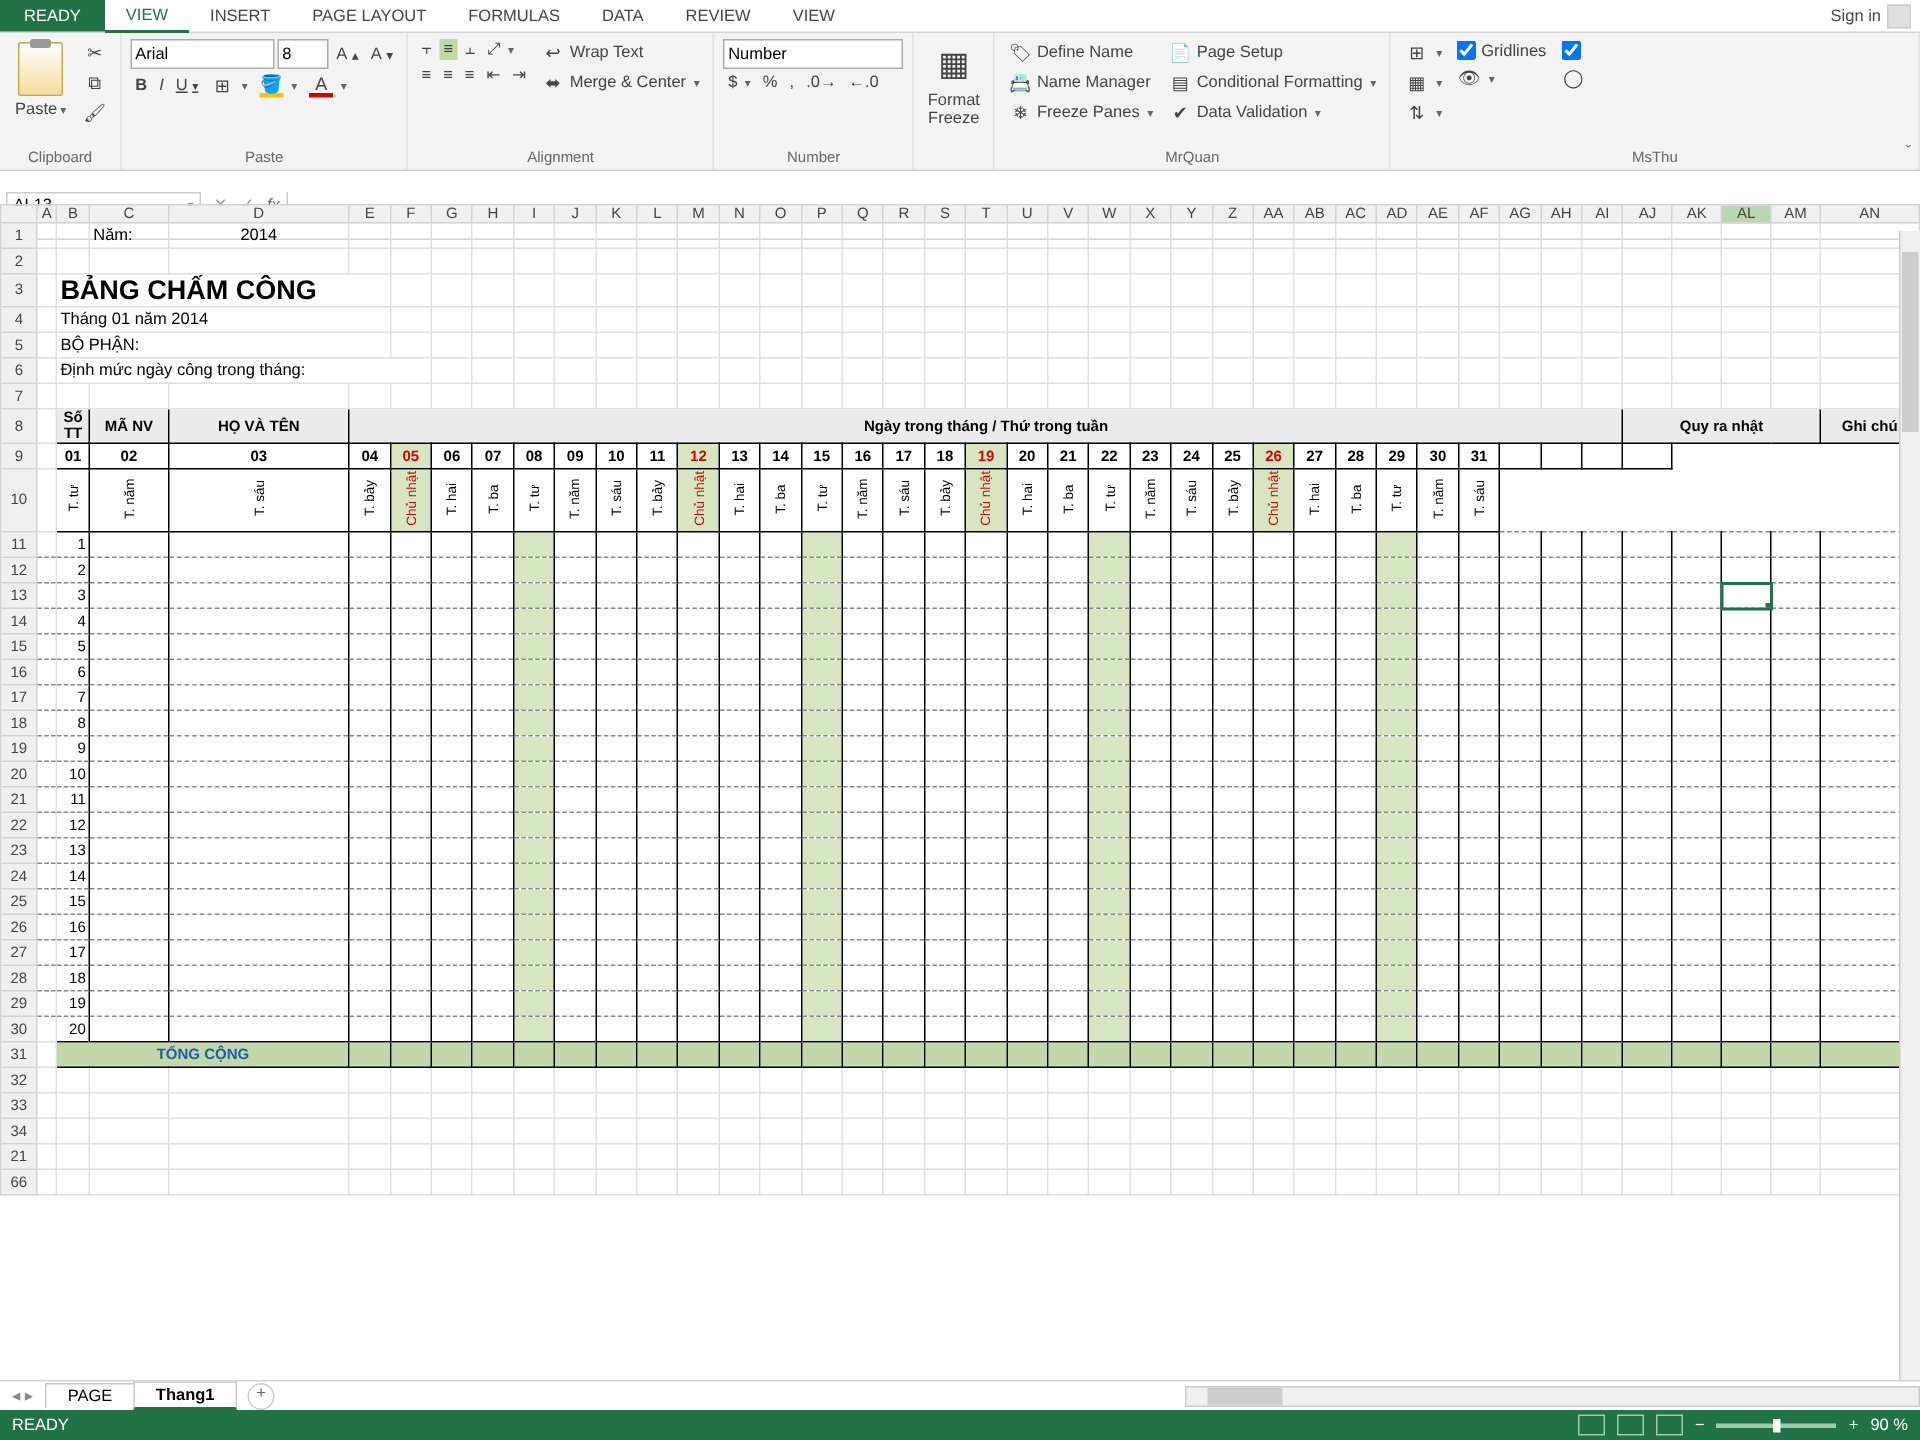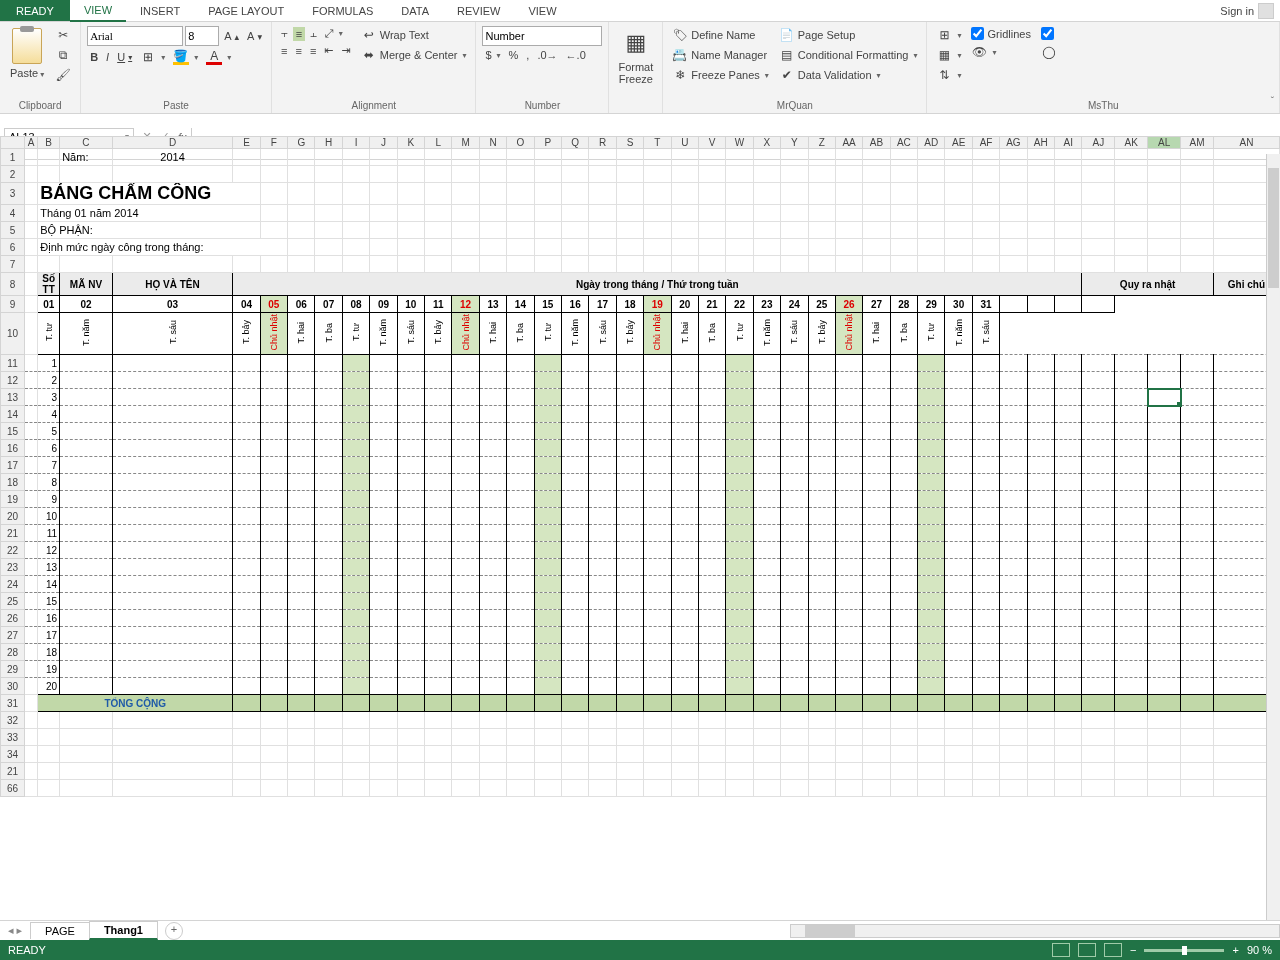--- a/index.html
+++ b/index.html
@@ -122,21 +122,21 @@
             <span class="ico">🖌</span>
           </span>
       </div>
     </div>
     <div class="group-label">Clipboard</div>
   </div>
 
   <div class="group">
     <div class="group-body vstack">
       <div class="hstack">
-        <input class="sel" style="width: 96px; font-family: Liberation Serif, serif;" value="Arial">
+        <input class="sel" style="width: 96px;" value="Arial">
         <input class="sel" style="width: 34px;" value="8">
         <span class="btn">A<sup>▴</sup></span>
         <span class="btn">A<sup>▾</sup></span>
       </div>
       <div class="hstack">
         <span class="btn" style="font-weight:bold">B</span>
         <span class="btn" style="font-style:italic">I</span>
         <span class="btn" style="text-decoration:underline">U <span style="font-size:8px">▾</span></span>
         <span class="btn drop">
             <span class="ico">⊞</span>

